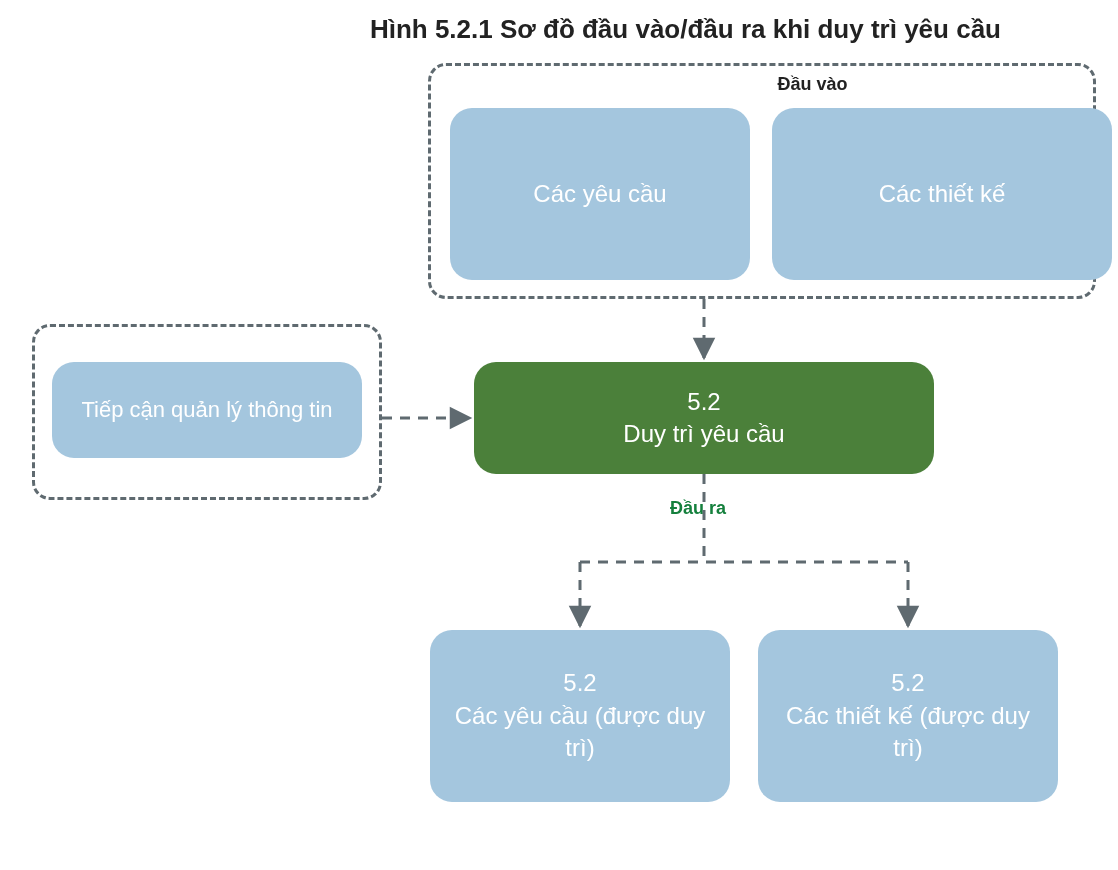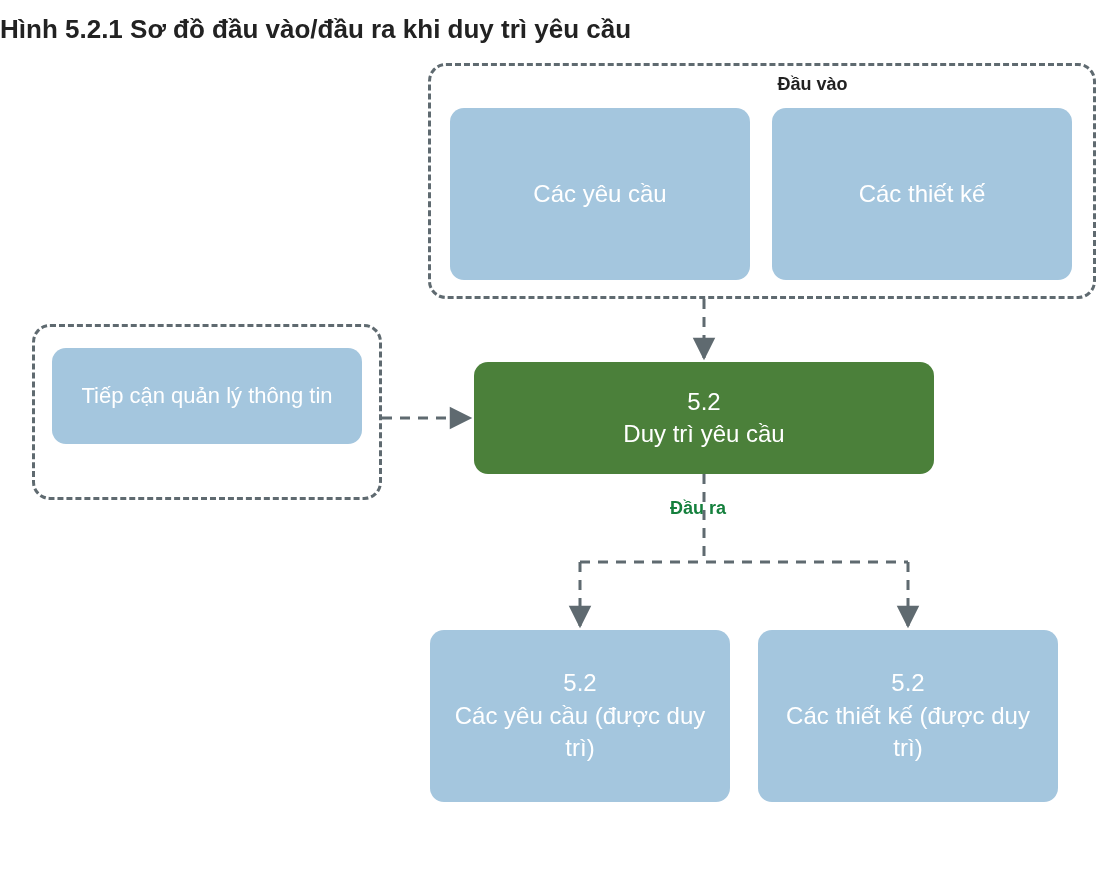--- a/index.html
+++ b/index.html
@@ -14,41 +14,41 @@
   .canvas {
     position: relative;
     width: 1118px;
     height: 870px;
   }
   .title {
     position: absolute;
     top: 14px;
     left: 0;
     width: 1001px;
-    text-align: left;
+    text-align: right;
     font-size: 26px;
     font-weight: 700;
     color: #222;
   }
   .dashed-group {
     position: absolute;
     border: 3px dashed #5f6a70;
     border-radius: 18px;
     box-sizing: border-box;
   }
   .group-label {
     position: absolute;
     font-size: 18px;
     font-weight: 700;
     color: #222;
     text-align: center;
   }
   .box {
     position: absolute;
-    border-radius: 14px;
+    border-radius: 22px;
     display: flex;
     align-items: center;
     justify-content: center;
     text-align: center;
     color: #ffffff;
     box-sizing: border-box;
     padding: 10px 14px;
     line-height: 1.35;
   }
   .box-blue {
@@ -84,27 +84,27 @@
 
   <div class="title">Hình 5.2.1 Sơ đồ đầu vào/đầu ra khi duy trì yêu cầu</div>
 
   <div class="dashed-group" style="left:428px; top:63px; width:668px; height:236px;"></div>
   <div class="group-label" style="left:439px; top:74px; width:747px;">Đầu vào</div>
 
   <div class="box box-blue fs-24" style="left:450px; top:108px; width:300px; height:172px;">
     <div class="inner">Các yêu cầu</div>
   </div>
 
-  <div class="box box-blue fs-24" style="left:772px; top:108px; width:300px; height:172px;">
+  <div class="box box-blue fs-24" style="left:772px; top:108px; width:340px; height:172px;">
     <div class="inner">Các thiết kế</div>
   </div>
 
   <div class="dashed-group" style="left:32px; top:324px; width:350px; height:176px;"></div>
 
-  <div class="box box-blue fs-22" style="left:52px; top:348px; width:310px; height:96px;">
+  <div class="box box-blue fs-22" style="left:52px; top:362px; width:310px; height:96px;">
     <div class="inner">Tiếp cận quản lý thông tin</div>
   </div>
 
   <div class="box box-green fs-24" style="left:474px; top:362px; width:460px; height:112px;">
     <div class="inner">5.2
 Duy trì yêu cầu</div>
   </div>
 
   <div class="output-label" style="left:670px; top:498px;">Đầu ra</div>
 

